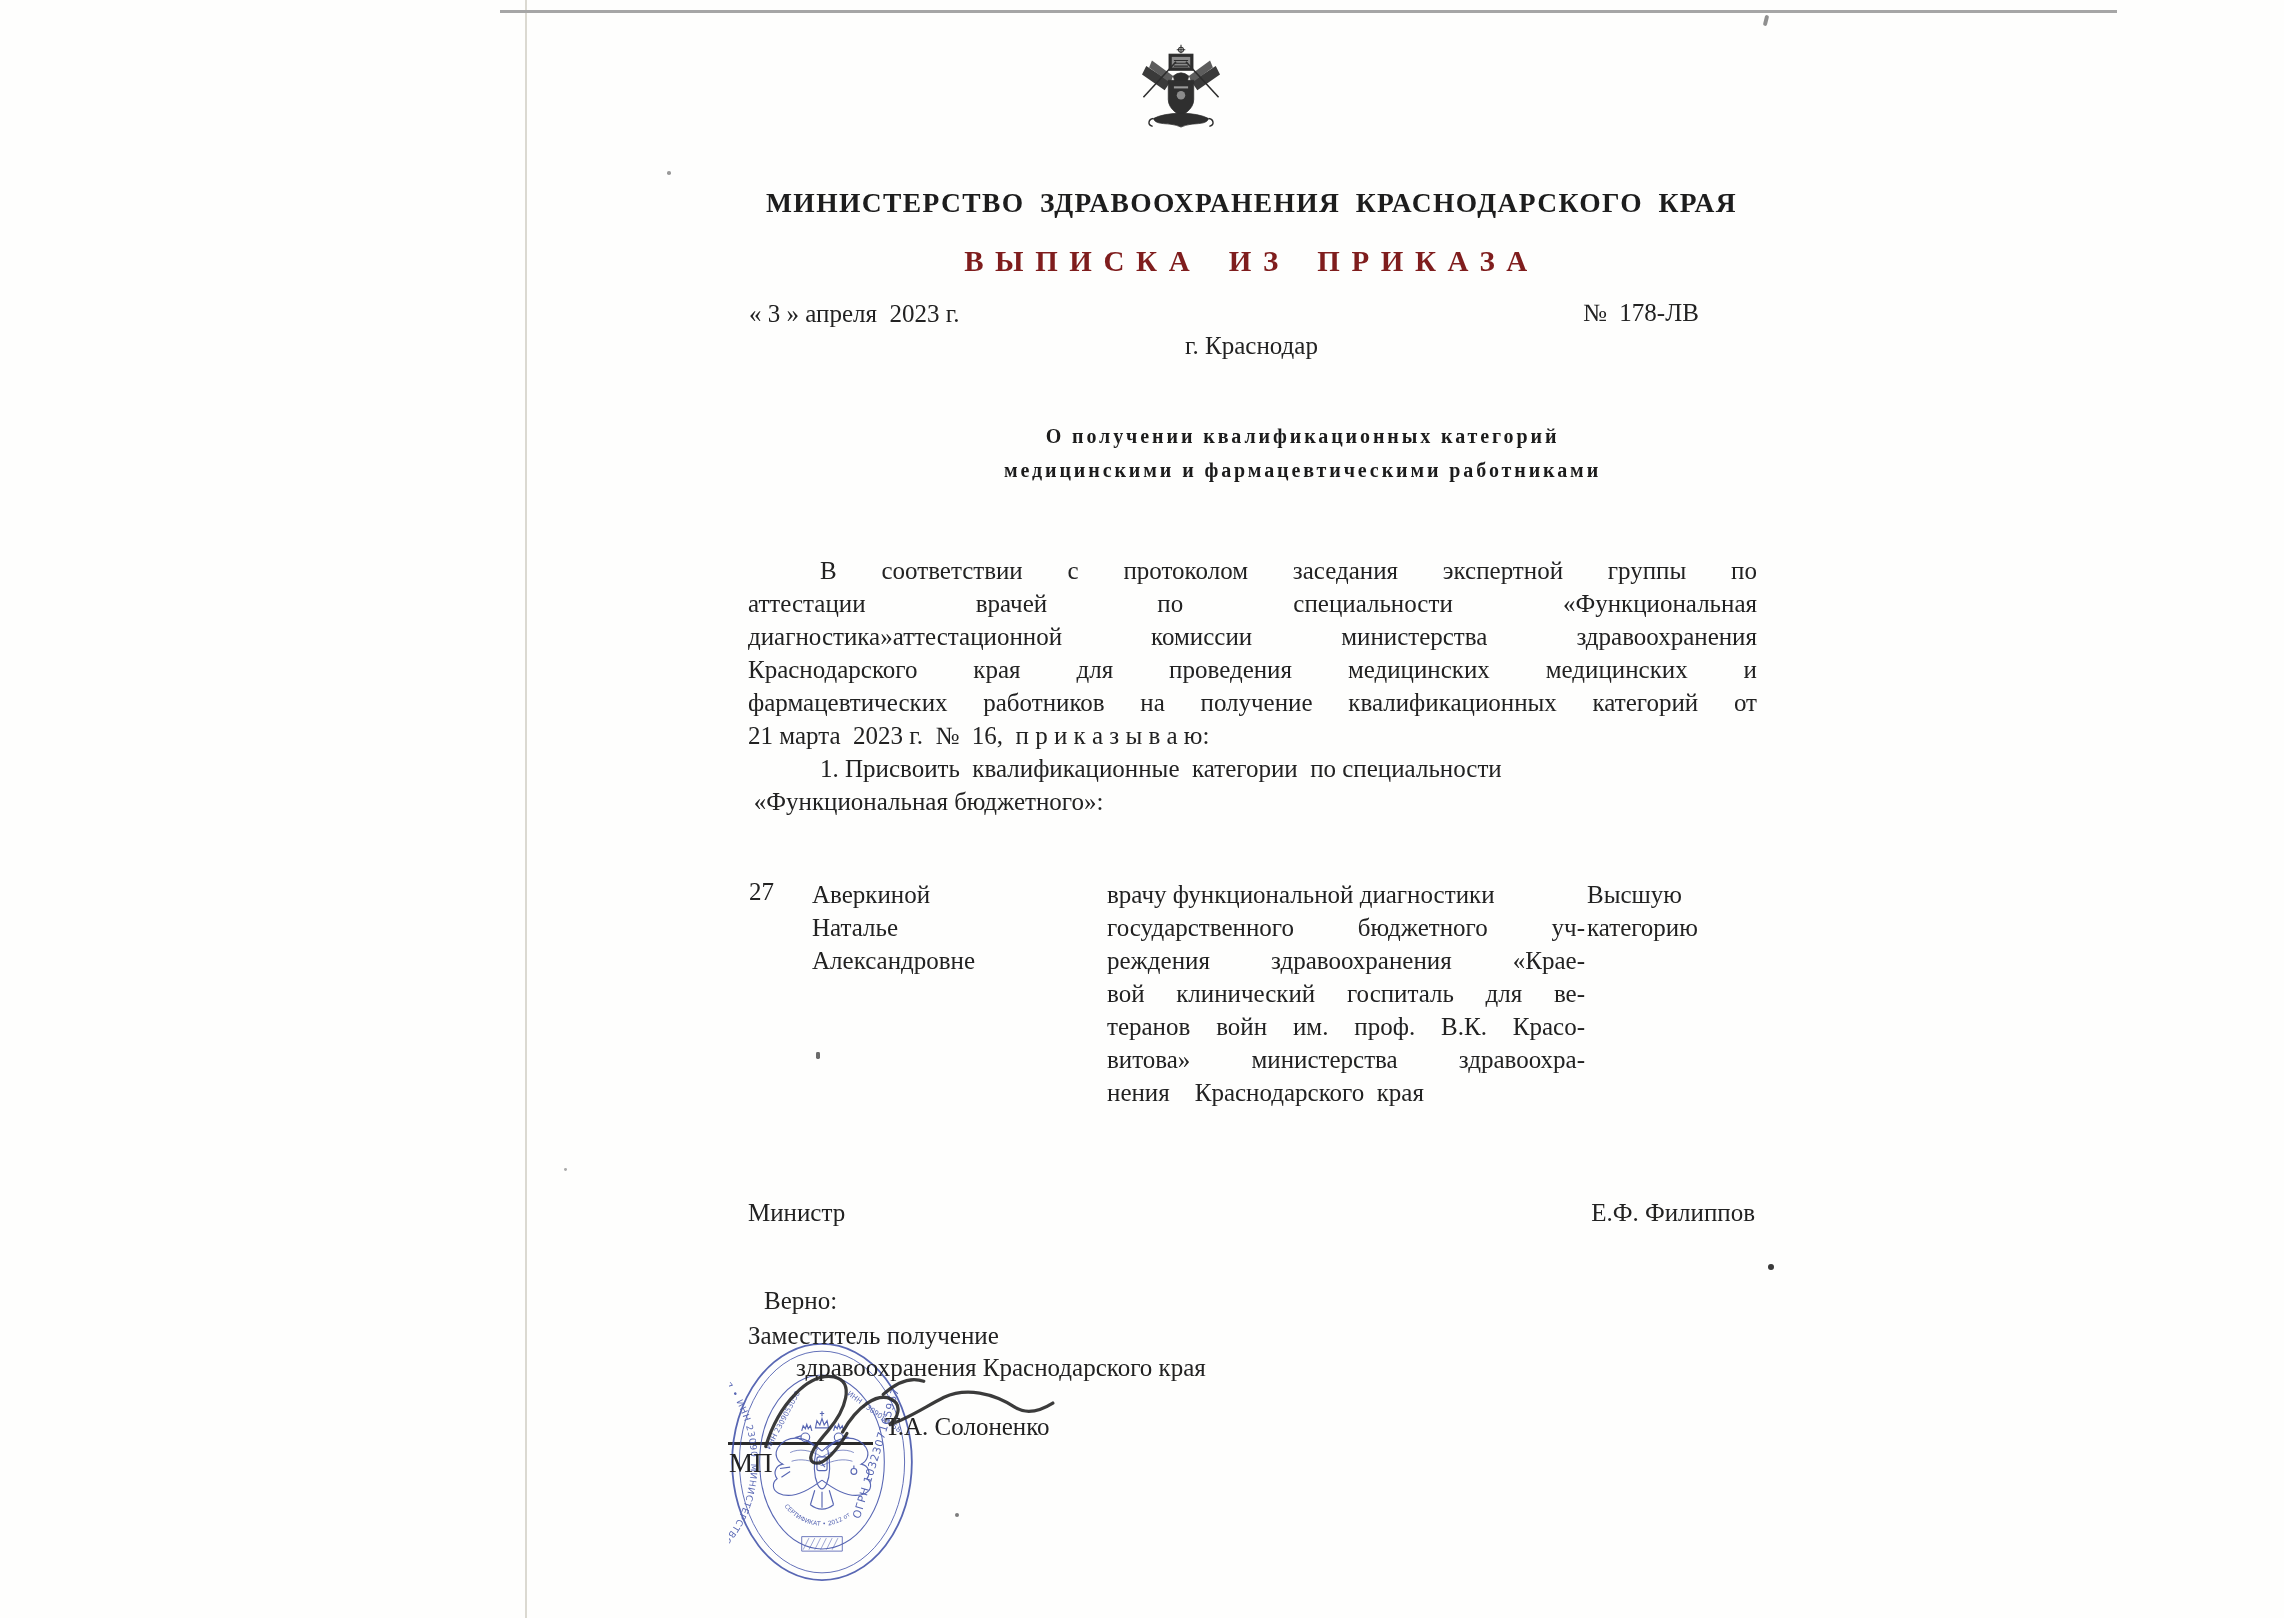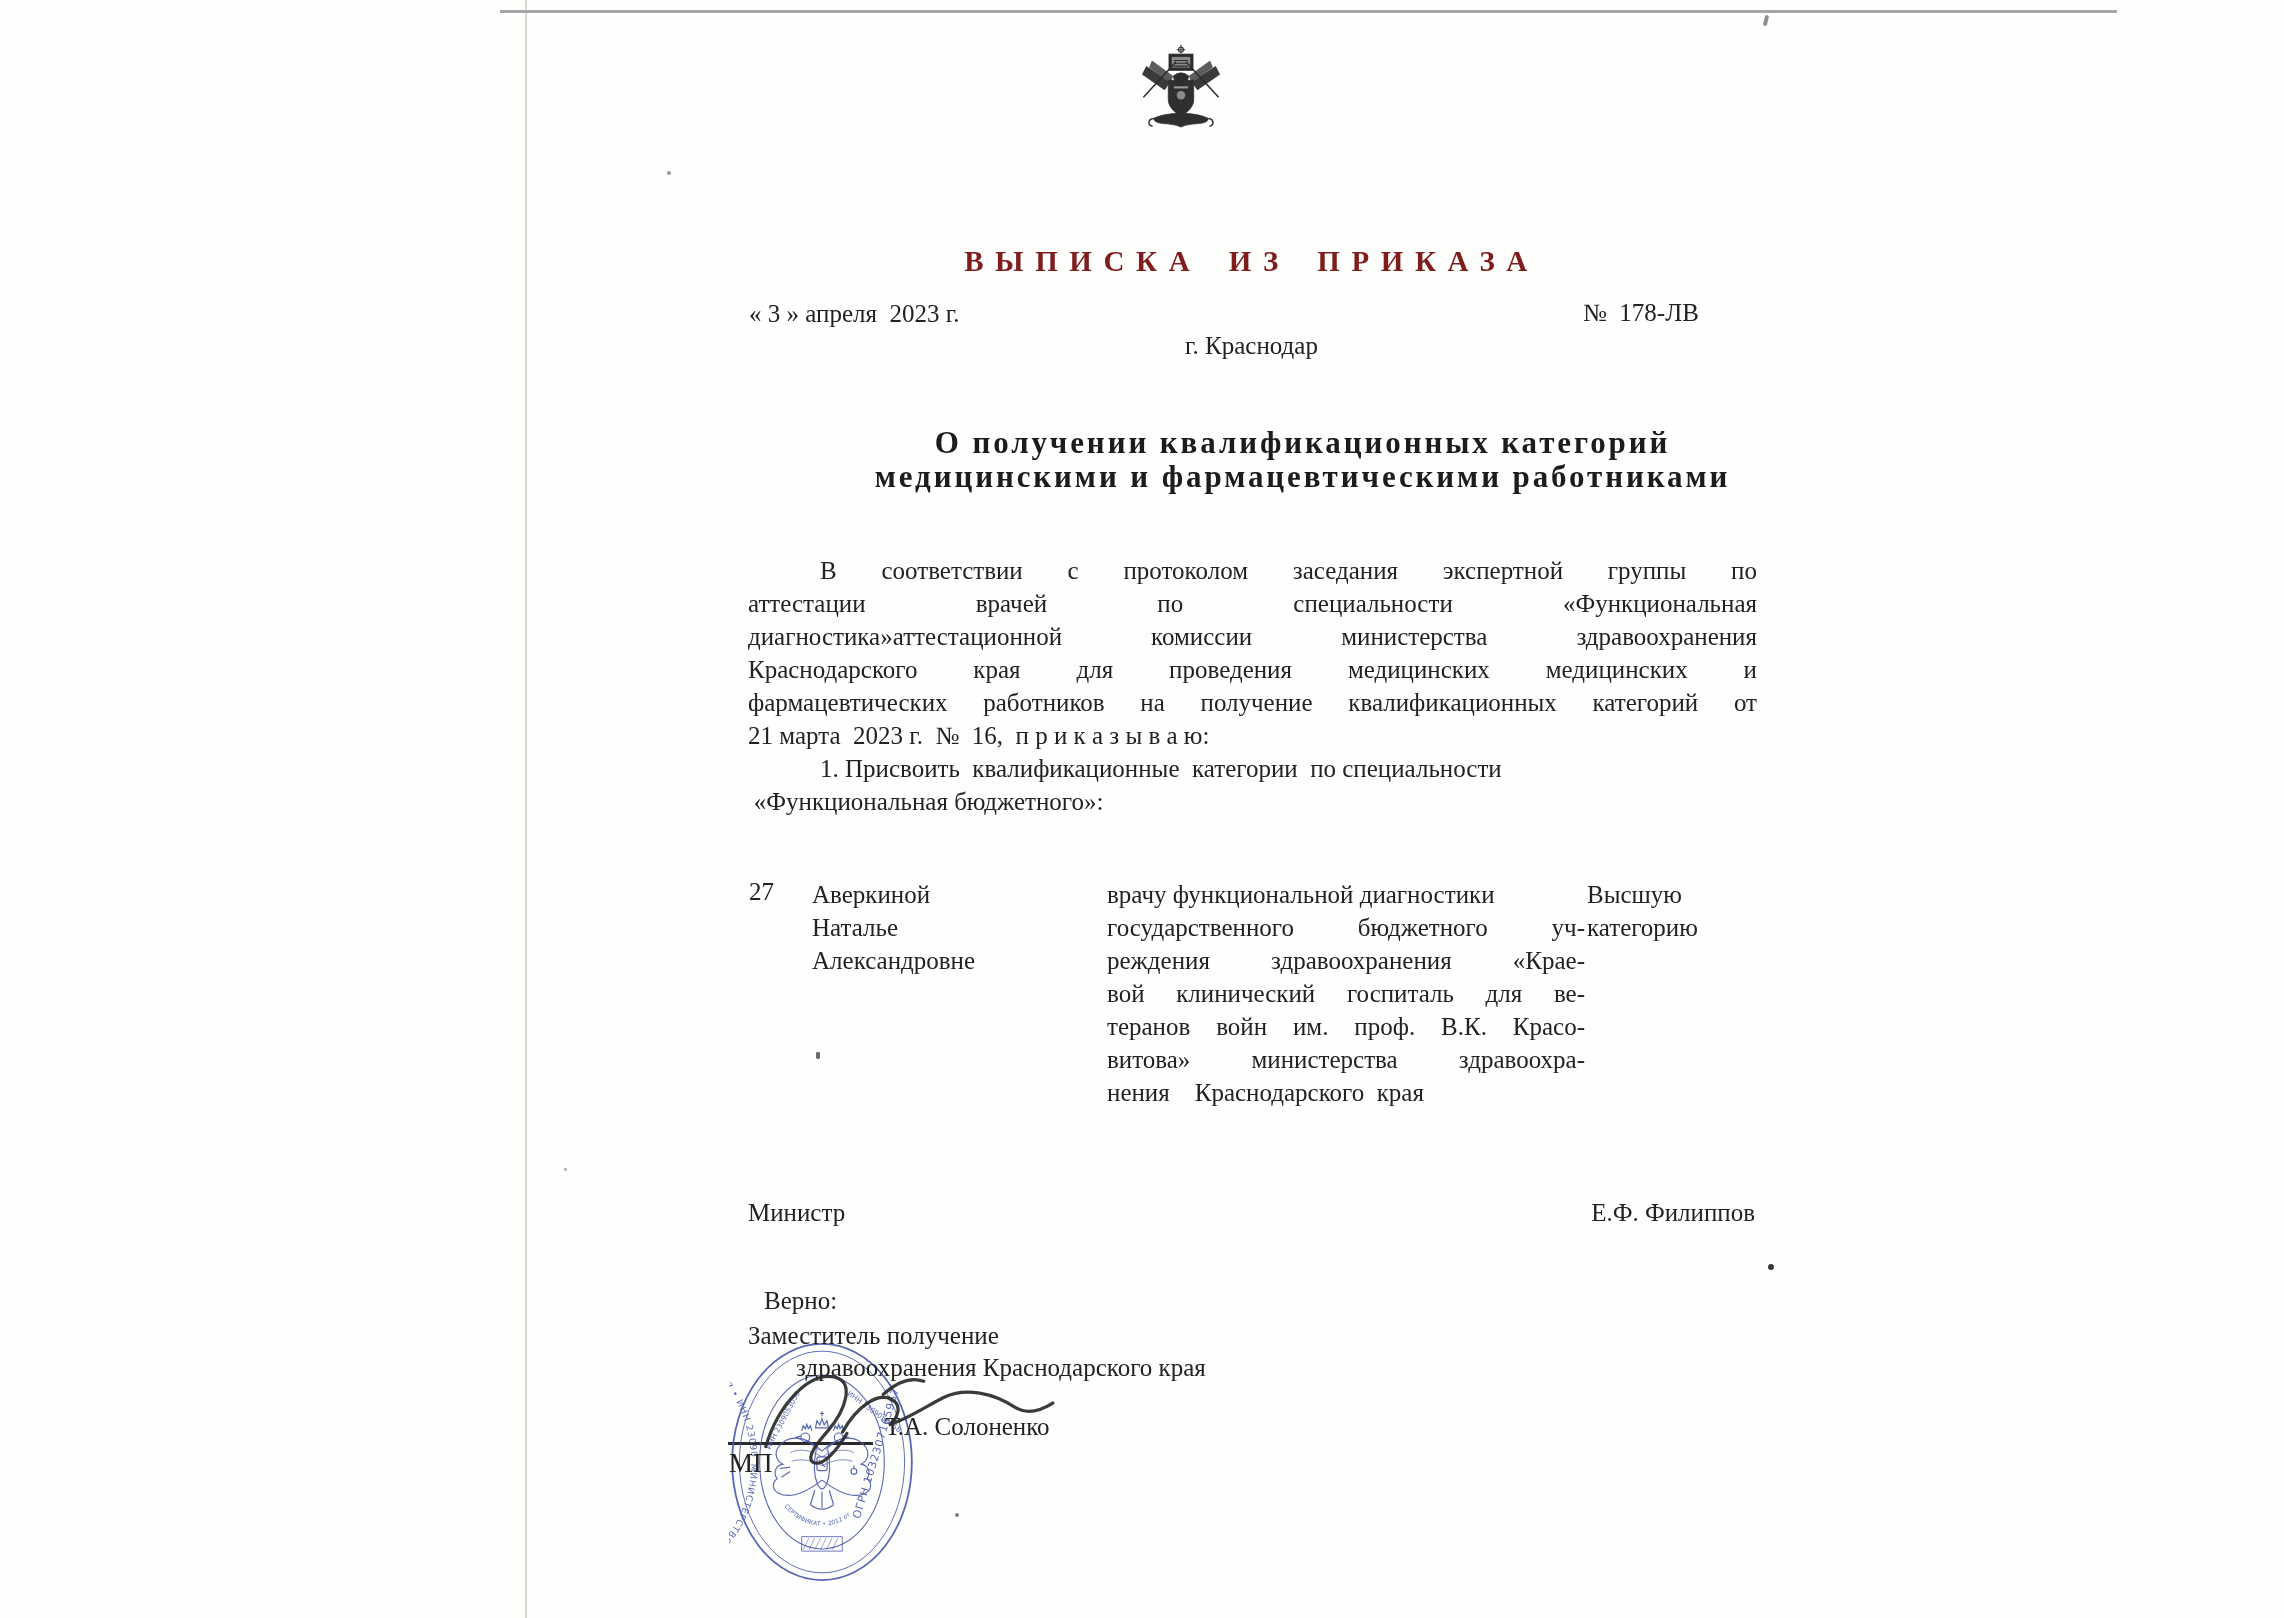--- a/index.html
+++ b/index.html
@@ -11,21 +11,21 @@
   .rule-top{position:absolute;left:500px;top:10px;width:1617px;height:2.9px;background:#a6a6a6;}
   .speck{position:absolute;border-radius:50%;}
   
   .ministry{left:748px;top:187px;width:1007px;text-align:center;font-weight:bold;
             font-size:27.5px;letter-spacing:1.4px;word-spacing:7.2px;color:#1d1d1d;}
   .doctype{left:748px;top:245px;width:1007px;text-align:center;font-weight:bold;
            font-size:29px;letter-spacing:11.6px;word-spacing:8.7px;color:#7f1d1d;}
   .dateline{left:749px;top:300px;font-size:25px;}
   .ordernum{left:1583px;top:299px;font-size:25px;}
   .cityline{left:748px;top:332px;width:1007px;text-align:center;font-size:25px;}
-  .subj{left:799px;width:1007px;text-align:center;font-weight:bold;font-size:31px;
+  .subj{left:799px;width:1007px;text-align:center;font-weight:bold;font-size:20px;
         letter-spacing:2.9px;color:#1c1c1c;}
   .subj1{top:425px;} .subj2{top:459px;}
   
   .body-par{position:absolute;left:748px;top:554px;width:1009px;font-size:25px;}
   .bl{height:33px;line-height:33px;}
   .just{text-align:justify;text-align-last:justify;white-space:normal;}
   .ind{text-indent:72px;}
   .ind-sm{text-indent:5.8px;}
   
   .col{position:absolute;top:878px;font-size:25px;}
@@ -80,20 +80,21 @@
       <path d="M108,76 L62,26" stroke-width="2.2"></path>
       <path d="M44,46 q11,-9 22,0 l-2,7 h-18 z" fill="#2d2d2d"></path>
       <path d="M37,52 h36 v27 c0,15 -18,23 -18,23 c0,0 -18,-8 -18,-23 z" fill="#2f2f2f"></path>
       <path d="M45,62 h20" stroke="#999999" stroke-width="3"></path>
       <circle cx="55" cy="73" r="6" fill="#8b8b8b" stroke="none"></circle>
       <path d="M16,106 C34,96 76,96 94,106 C90,117 72,110 55,118 C38,110 20,117 16,106 z" fill="#2f2f2f"></path>
       <path d="M16,106 c-7,1 -9,9 -1,11 M94,106 c7,1 9,9 1,11" stroke-width="2"></path>
     </g>
   </svg>
 
+  <div class="txt ministry">МИНИСТЕРСТВО ЗДРАВООХРАНЕНИЯ КРАСНОДАРСКОГО КРАЯ</div>
   <div class="txt doctype">ВЫПИСКА ИЗ ПРИКАЗА</div>
   <div class="txt dateline">« 3 » апреля&nbsp; 2023 г.</div>
   <div class="txt ordernum">№&nbsp; 178-ЛВ</div>
   <div class="txt cityline">г. Краснодар</div>
 
   <div class="txt subj subj1">О получении квалификационных категорий</div>
   <div class="txt subj subj2">медицинскими и фармацевтическими работниками</div>
 
   <div class="body-par">
     <div class="bl just ind">В соответствии с протоколом заседания экспертной группы по</div>

